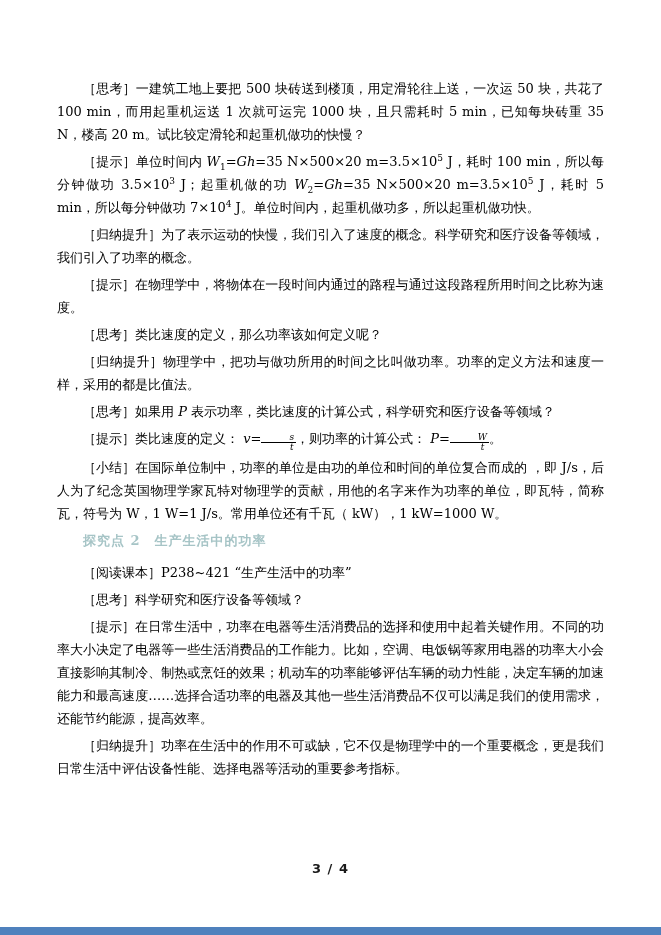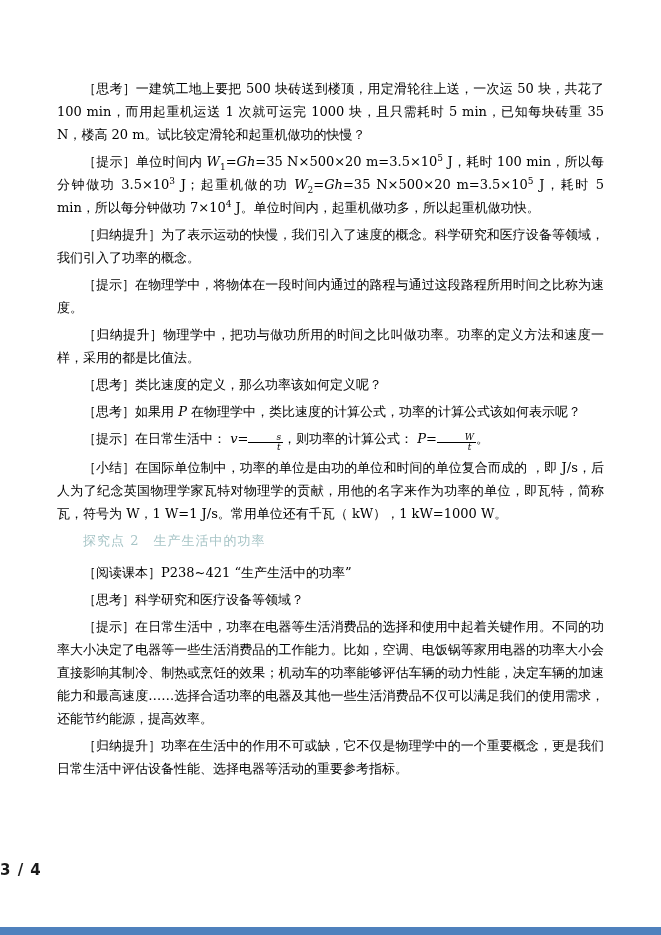--- a/index.html
+++ b/index.html
@@ -35,47 +35,48 @@
     text-align:center;
     font-size:9px;
     line-height:9px;
     font-style:italic;
   }
   .frac .num{display:block;border-bottom:1px solid #000;padding:0 2px;}
   .frac .den{display:block;padding:0 2px;}
   .footer{
     position:absolute;
     left:0;right:0;top:861px;
+    text-align:center;
     font-family:"DejaVu Sans","Liberation Sans",sans-serif;
-    font-size:15px;
+    font-size:13px;
     font-weight:bold;
     color:#1a1a1a;
     letter-spacing:1px;
   }
   .bottom-bar{
     position:absolute;
     left:0;right:0;bottom:0;
     height:8px;
   }
 </style>
 </head>
 <body>
 
 <div class="page">
   <div class="doc">
       <p><span>［思考］一建筑工地上要把 500 块砖送到楼顶，用定滑轮往上送，一次运 50 块，共花了 100 min，而用起重机运送 1 次就可运完 1000 块，且只需耗时 5 min，已知每块砖重 35 N，楼高 20 m。试比较定滑轮和起重机做功的快慢？</span></p>
       <p><span>［提示］单位时间内 </span><i>W</i><sub>1</sub><span>=</span><i>Gh</i><span>=35 N×500×20 m=3.5×10</span><sup>5</sup><span> J，耗时 100 min，所以每分钟做功 3.5×10</span><sup>3</sup><span> J；起重机做的功 </span><i>W</i><sub>2</sub><span>=</span><i>Gh</i><span>=35 N×500×20 m=3.5×10</span><sup>5</sup><span> J，耗时 5 min，所以每分钟做功 7×10</span><sup>4</sup><span> J。单位时间内，起重机做功多，所以起重机做功快。</span></p>
       <p><span>［归纳提升］为了表示运动的快慢，我们引入了速度的概念。科学研究和医疗设备等领域，我们引入了功率的概念。</span></p>
       <p><span>［提示］在物理学中，将物体在一段时间内通过的路程与通过这段路程所用时间之比称为速度。</span></p>
+      <p><span>［思考］类比速度的定义，那么功率该如何定义呢？</span></p>
       <p><span>［归纳提升］物理学中，把功与做功所用的时间之比叫做功率。功率的定义方法和速度一样，采用的都是比值法。</span></p>
-      <p><span>［思考］类比速度的定义，那么功率该如何定义呢？</span></p>
-      <p><span>［思考］如果用 </span><i>P</i><span> 在物理学中，类比速度的计算公式，功率的计算公式该如何表示呢？</span></p>
-      <p><span>［提示］在日常生活中： </span><i>v</i><span>=</span><span class="frac"><span class="num">s</span><span class="den">t</span></span><span>，则功率的计算公式： </span><i>P</i><span>=</span><span class="frac"><span class="num">W</span><span class="den">t</span></span><span>。</span></p>
+      <p><span>［思考］如果用 </span><i>P</i><span> 表示功率，类比速度的计算公式，科学研究和医疗设备等领域？</span></p>
+      <p><span>［提示］类比速度的定义： </span><i>v</i><span>=</span><span class="frac"><span class="num">s</span><span class="den">t</span></span><span>，则功率的计算公式： </span><i>P</i><span>=</span><span class="frac"><span class="num">W</span><span class="den">t</span></span><span>。</span></p>
       <p><span>［小结］在国际单位制中，功率的单位是由功的单位和时间的单位复合而成的 ，即 J/s，后人为了纪念英国物理学家瓦特对物理学的贡献，用他的名字来作为功率的单位，即瓦特，简称瓦，符号为 W，1 W=1 J/s。常用单位还有千瓦（ kW），1 kW=1000 W。</span></p>
-      <p class="heading" style="color: rgb(166, 196, 198);"><span>探究点 2　生产生活中的功率</span></p>
+      <p class="heading" style="color: rgb(166, 196, 198); font-weight: bold;"><span>探究点 2　生产生活中的功率</span></p>
       <p><span>［阅读课本］P238~421 “生产生活中的功率”</span></p>
       <p><span>［思考］科学研究和医疗设备等领域？</span></p>
       <p><span>［提示］在日常生活中，功率在电器等生活消费品的选择和使用中起着关键作用。不同的功率大小决定了电器等一些生活消费品的工作能力。比如，空调、电饭锅等家用电器的功率大小会直接影响其制冷、制热或烹饪的效果；机动车的功率能够评估车辆的动力性能，决定车辆的加速能力和最高速度……选择合适功率的电器及其他一些生活消费品不仅可以满足我们的使用需求，还能节约能源，提高效率。</span></p>
       <p><span>［归纳提升］功率在生活中的作用不可或缺，它不仅是物理学中的一个重要概念，更是我们日常生活中评估设备性能、选择电器等活动的重要参考指标。</span></p>
     </div>
   <div class="footer">
     <span>3 / 4</span>
   </div>
   <div class="bottom-bar" style="background: rgb(79, 129, 189);"></div>
 </div>

